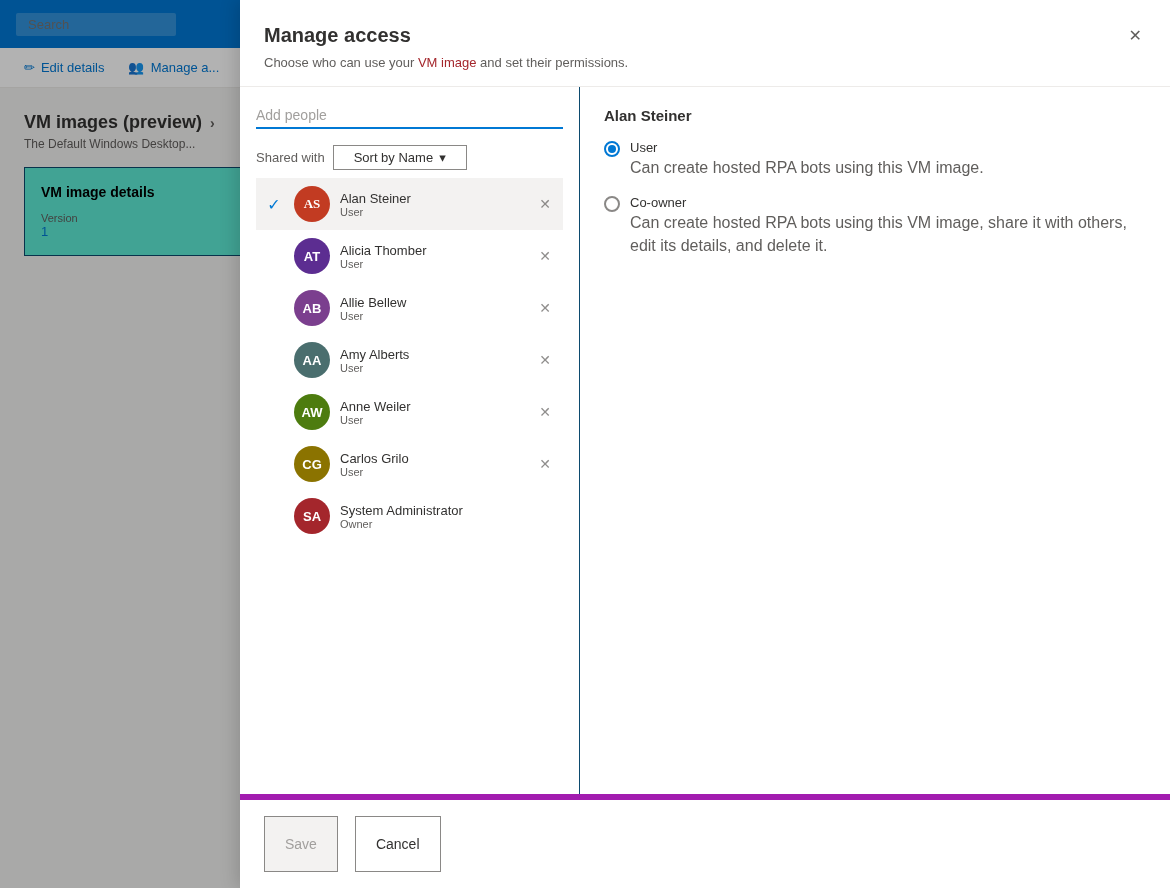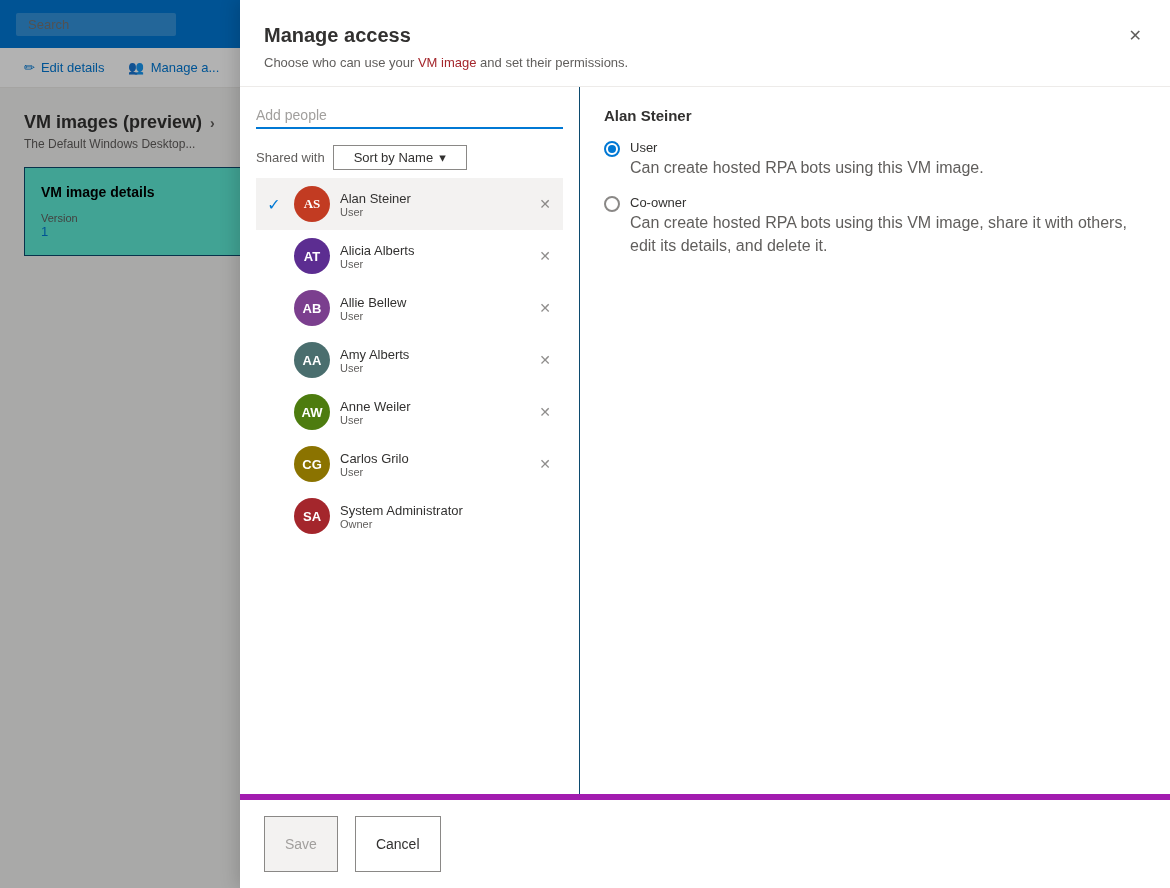--- a/index.html
+++ b/index.html
@@ -434,21 +434,21 @@
             <div class="person-name">Alan Steiner</div>
             <div class="person-role">User</div>
           </div>
           <button class="remove-btn">✕</button>
         </div>
 
         <div class="person-item">
           <div class="checkmark"></div>
           <div class="avatar" style="background-color: #5c2d91;">AT</div>
           <div class="person-info">
-            <div class="person-name">Alicia Alberts</div>
+            <div class="person-name">Alicia Thomber</div>
             <div class="person-role">User</div>
           </div>
           <button class="remove-btn">✕</button>
         </div>
 
         <div class="person-item">
           <div class="checkmark"></div>
           <div class="avatar" style="background-color: #7b3f8e;">AB</div>
           <div class="person-info">
             <div class="person-name">Allie Bellew</div>

